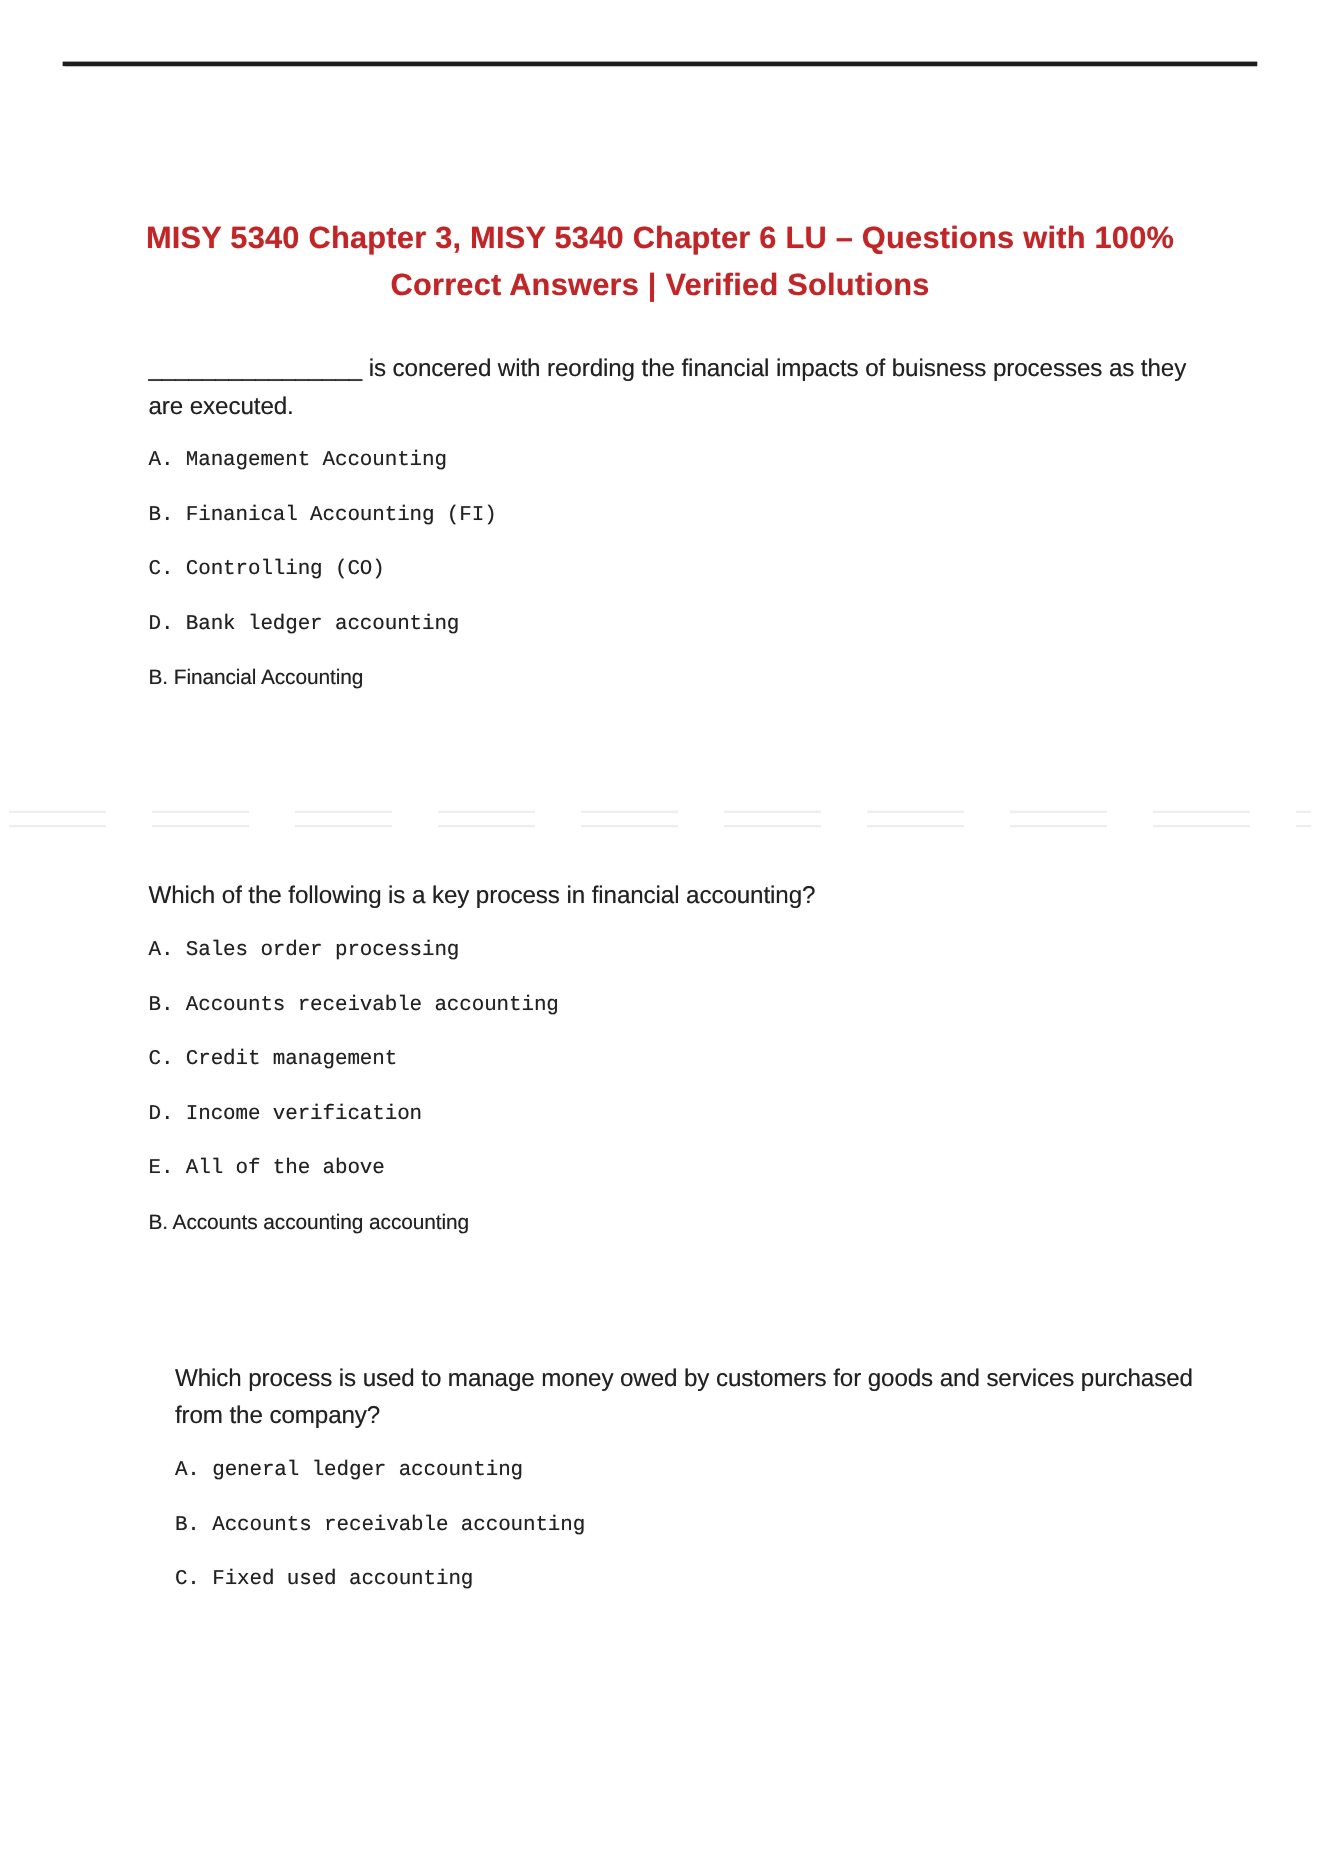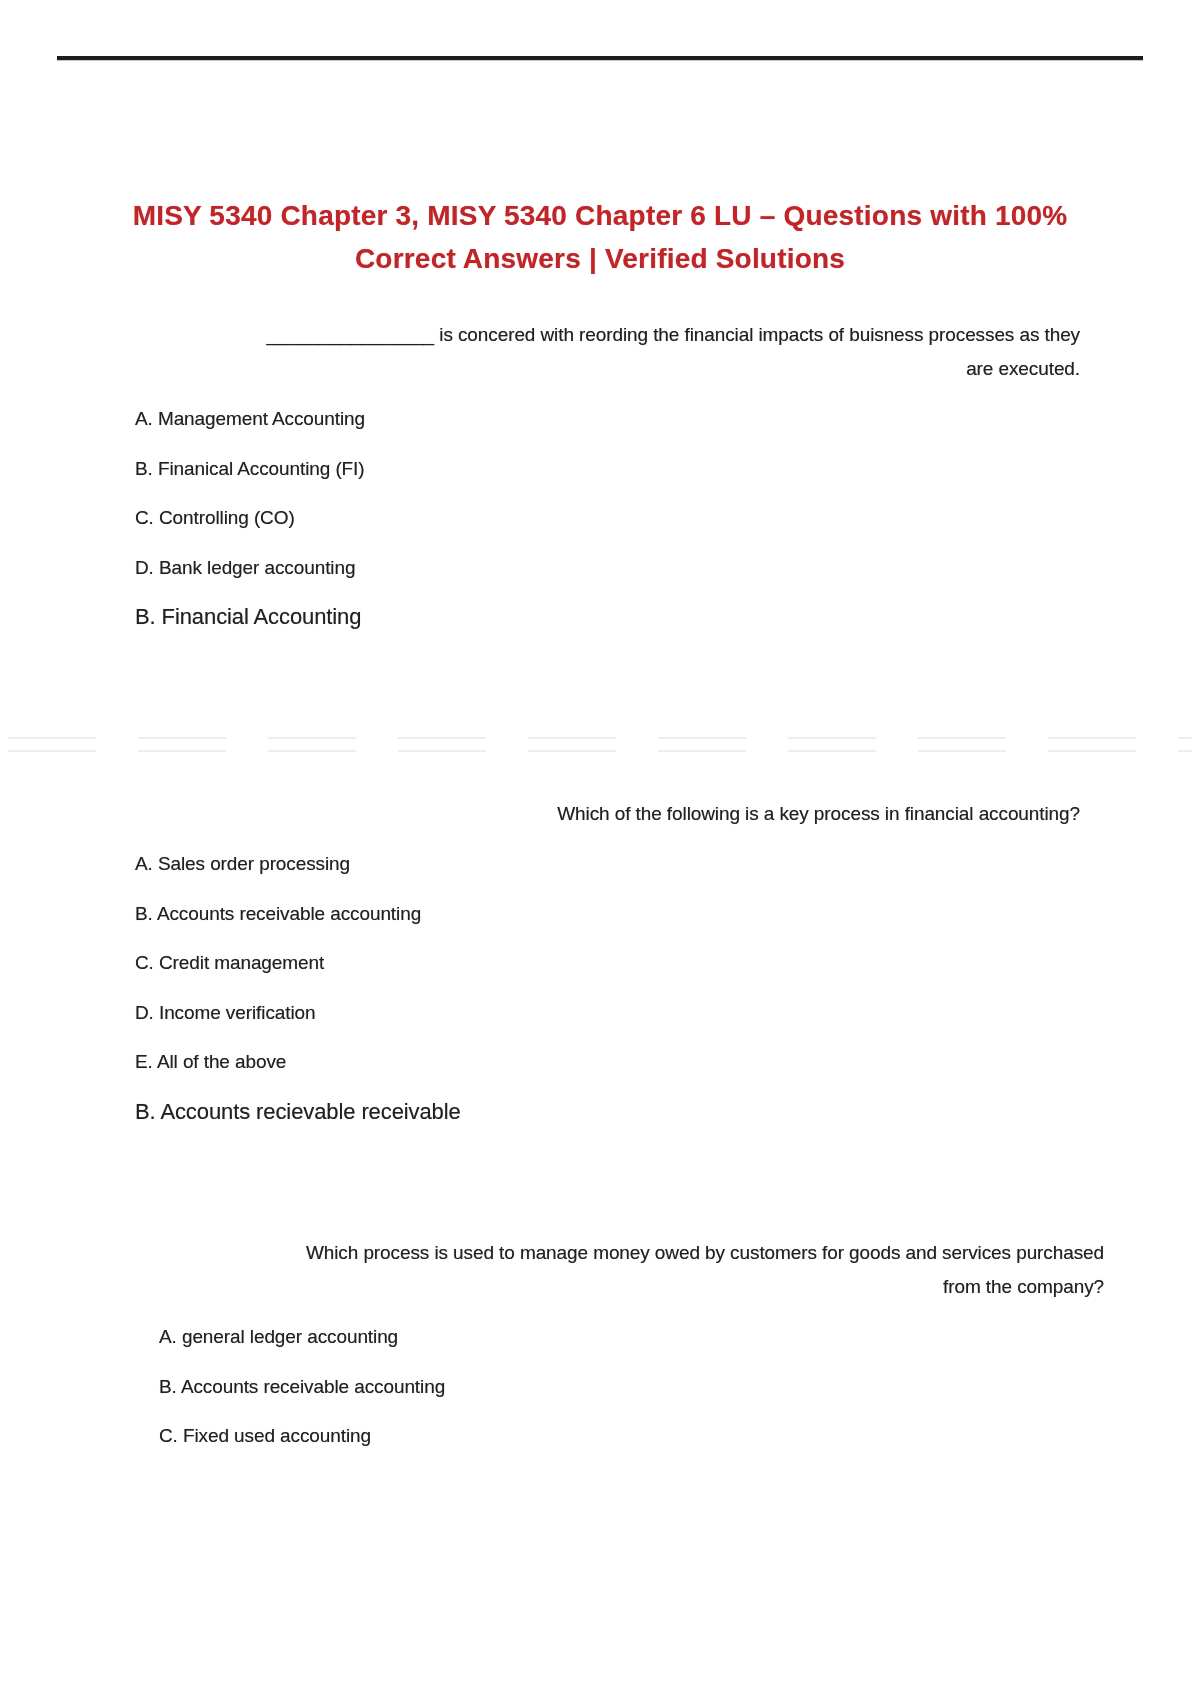--- a/index.html
+++ b/index.html
@@ -48,34 +48,34 @@
     left:135px;
     width:945px;
     color:var(--body);
     text-shadow:0 0 0.7px rgba(35,35,35,0.5);
   }
   .qblock.q1{top:318px;}
   .qblock.q2{top:797px;}
   .qblock.q3{top:1236px;margin-left:24px;}
   .qtext{
     margin:0 0 16px 0;
-    font-size:19px;
+    font-size:22px;
     line-height:34px;
     letter-spacing:-0.1px;
-    text-align:right;
   }
   .option{
     margin:0 0 16.5px 0;
     font-size:19px;
     line-height:33px;
     letter-spacing:-0.1px;
+    font-family:Liberation Mono, monospace;
   }
   .answer{
     margin:0;
-    font-size:22px;
+    font-size:19px;
     line-height:33px;
     letter-spacing:-0.1px;
   }
   .divider{
     position:absolute;
     left:0;
     top:737px;
     width:100%;
     height:15px;
   }
@@ -113,21 +113,21 @@
 
   <div class="divider"></div>
 
   <section class="qblock q2">
     <p class="qtext"><span>Which of the following is a key process in financial accounting?</span></p>
     <p class="option">A. Sales order processing</p>
     <p class="option">B. Accounts receivable accounting</p>
     <p class="option">C. Credit management</p>
     <p class="option">D. Income verification</p>
     <p class="option">E. All of the above</p>
-    <p class="answer">B. Accounts recievable receivable</p>
+    <p class="answer">B. Accounts accounting accounting</p>
   </section>
 
   <section class="qblock q3">
     <p class="qtext"><span>Which process is used to manage money owed by customers for goods and services purchased</span><br><span>from the company?</span></p>
     <p class="option">A. general ledger accounting</p>
     <p class="option">B. Accounts receivable accounting</p>
     <p class="option">C. Fixed used accounting</p>
   </section>
 
   <div class="rule bottom"></div>

